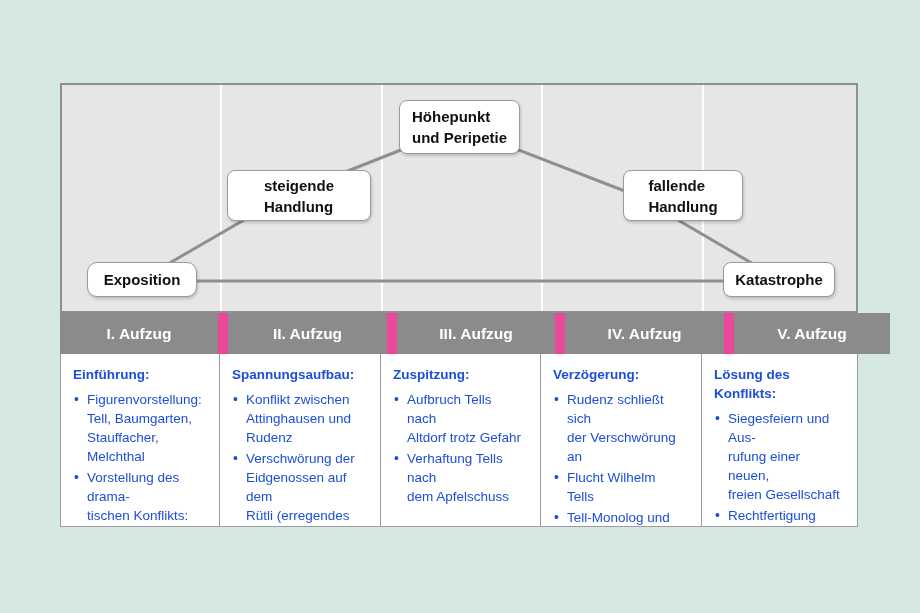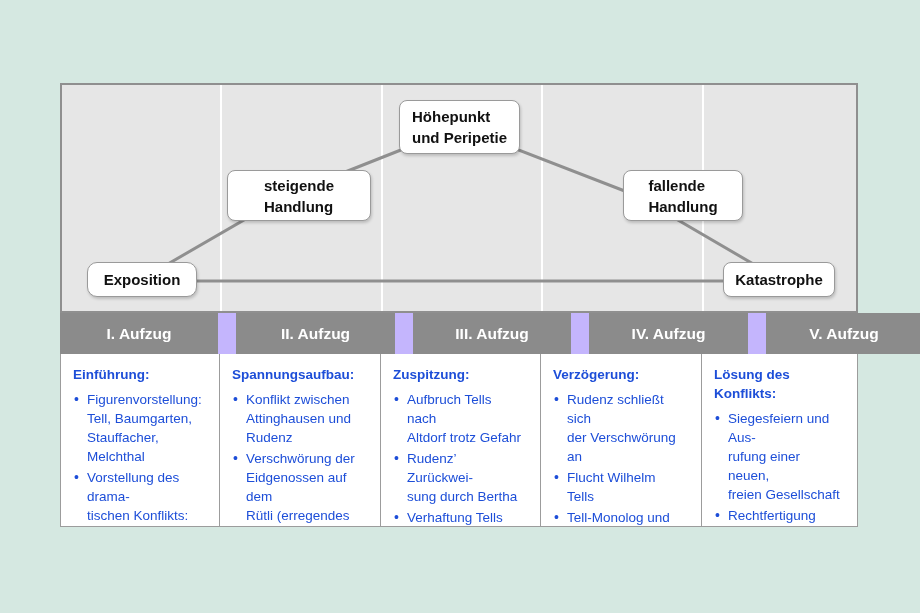--- a/index.html
+++ b/index.html
@@ -55,23 +55,23 @@
   }
   .node.exposition  { left: 25px;  top: 177px; width: 110px; height: 35px; border-radius: 10px; }
   .node.rising      { left: 165px; top: 85px;  width: 144px; height: 51px; }
   .node.climax      { left: 337px; top: 15px;  width: 121px; height: 54px; }
   .node.falling     { left: 513px; top: 85px;  width: 120px; height: 51px; margin-left: 48px; }
   .node.catastrophe { left: 661px; top: 177px; width: 112px; height: 35px; }
   
   .header-row {
     display: grid;
     grid-template-columns: 158px 159px 158px 159px 156px;
-    column-gap: 18px;
+    column-gap: 10px;
     width: 798px; height: 41px;
-    background: #c4b5fd;
+    background: #ec4899;
   }
   .header-cell {
     background: #8b8b8b;
     color: #ffffff;
     font-weight: bold;
     font-size: 15.5px;
     display: flex;
     align-items: center;
     justify-content: center;
   }
@@ -176,22 +176,20 @@
 Rütli (erregendes
 Moment)</li>
       </ul>
     </div>
 
     <div class="content-cell">
       <div class="cell-title">Zuspitzung:</div>
       <ul class="cell-list">
         <li>Aufbruch Tells nach
 Altdorf trotz Gefahr</li>
-        <li>Rudenz’ Zurückwei-
-sung durch Bertha</li>
         <li>Verhaftung Tells nach
 dem Apfelschuss</li>
       </ul>
     </div>
 
     <div class="content-cell">
       <div class="cell-title">Verzögerung:</div>
       <ul class="cell-list">
         <li>Rudenz schließt sich
 der Verschwörung an</li>

